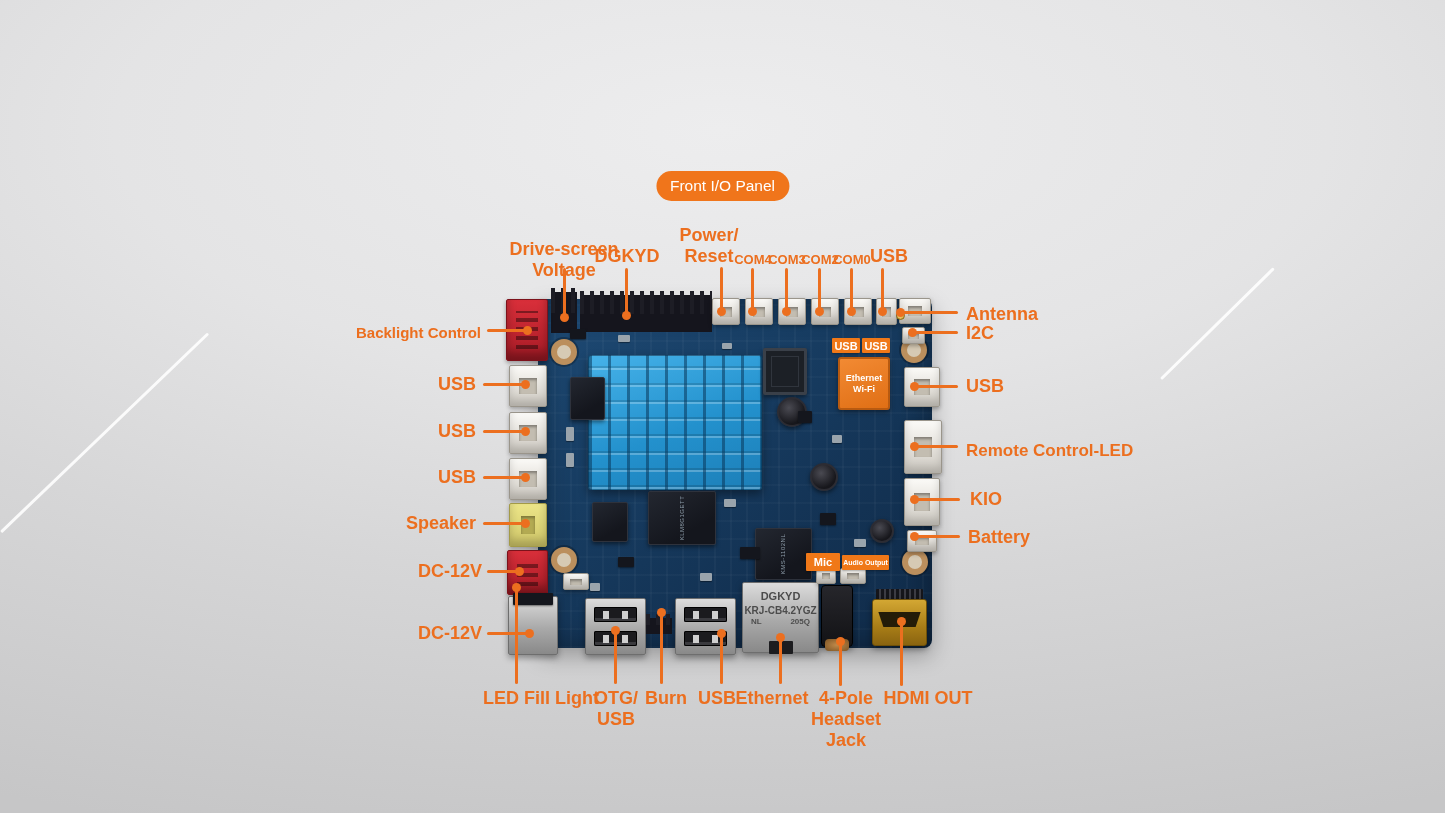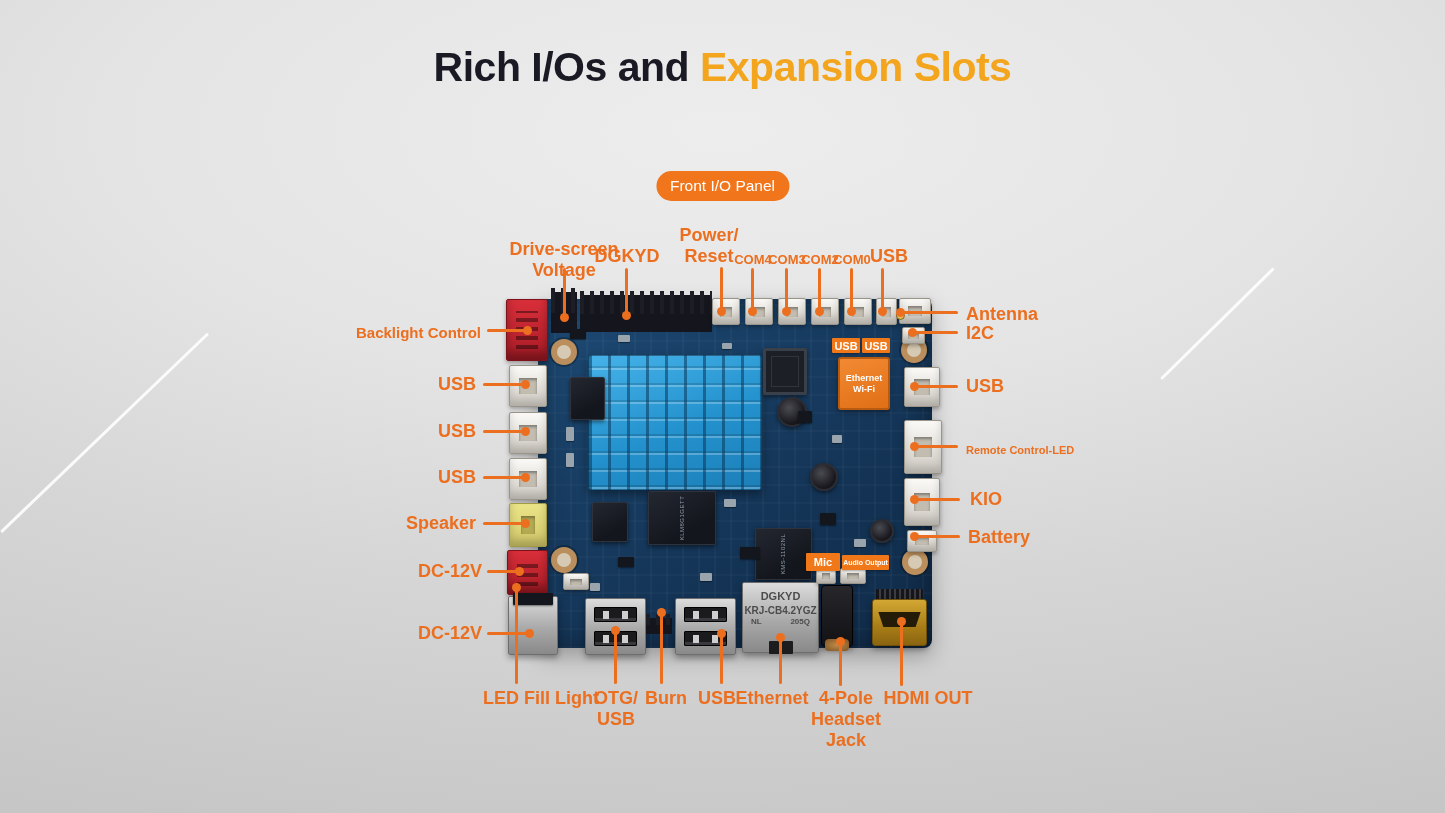--- a/index.html
+++ b/index.html
@@ -22,21 +22,21 @@
   .badge{position:absolute;top:171px;left:50%;transform:translateX(-50%);
          background:#f0751b;color:#fff;font-size:15.5px;line-height:30px;
          height:30px;padding:0 14px;border-radius:16px;white-space:nowrap;}
 
   
   .lbl{position:absolute;color:#ec6f1f;font-weight:bold;font-size:18px;
        line-height:21px;white-space:pre-line;}
   .lbl.c{transform:translateX(-50%);text-align:center;}
   .lbl.r{text-align:right;}
   .lbl.sm{font-size:15px;}
-  .lbl.sm2{font-size:11px;}
+  .lbl.sm2{font-size:17px;}
   .lbl.xs{font-size:13px;line-height:15px;}
 
   
   .ld{position:absolute;background:#ec6f1f;border-radius:2px;}
   .ld.v{width:3px;}
   .ld.h{height:3px;}
   .ld.db::after,.ld.dt::after,.ld.dl::after,.ld.dr::after{
      content:"";position:absolute;width:9px;height:9px;border-radius:50%;background:#ec6f1f;}
   .ld.db::after{bottom:-4px;left:-3px;}
   .ld.dt::after{top:-4px;left:-3px;}
@@ -113,21 +113,20 @@
   .sp.d{background:#14161d;box-shadow:0 1px 2px rgba(0,0,0,.5);}
 </style>
 </head>
 <body>
 
 <div class="stage">
 
   <div class="diag" style="left:0;top:531px;width:287px;transform:rotate(-43.8deg);"></div>
   <div class="diag" style="left:1160px;top:378px;width:158px;transform:rotate(-44.5deg);"></div>
 
-  <h1 class="title"><span>Rich I/Os and </span><span class="accent">Expansion Slots</span></h1>
   <div class="badge">Front I/O Panel</div>
 
   <div class="board">
     <div class="pcb"></div>
 
     <div class="hole" style="left:51px;top:54px;"></div>
     <div class="hole" style="left:401px;top:52px;"></div>
     <div class="hole" style="left:51px;top:262px;"></div>
     <div class="hole" style="left:402px;top:264px;"></div>
 

